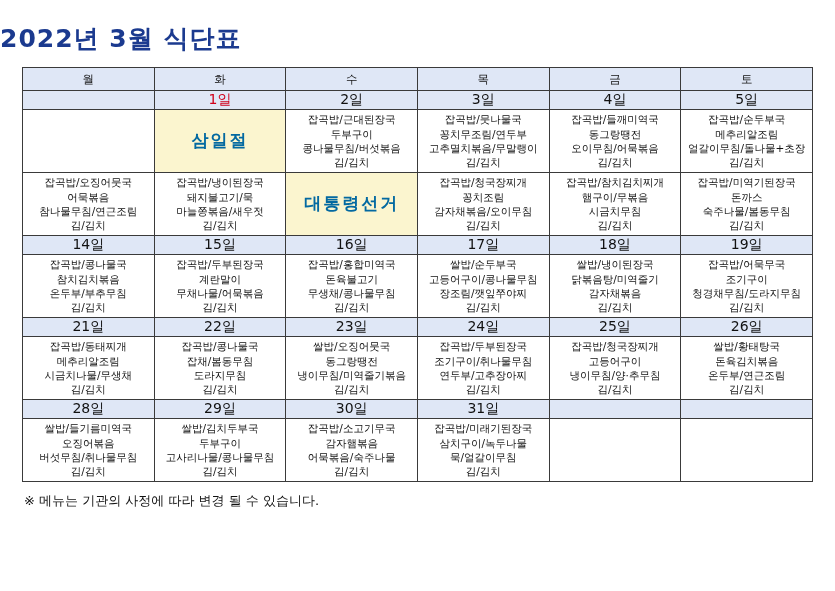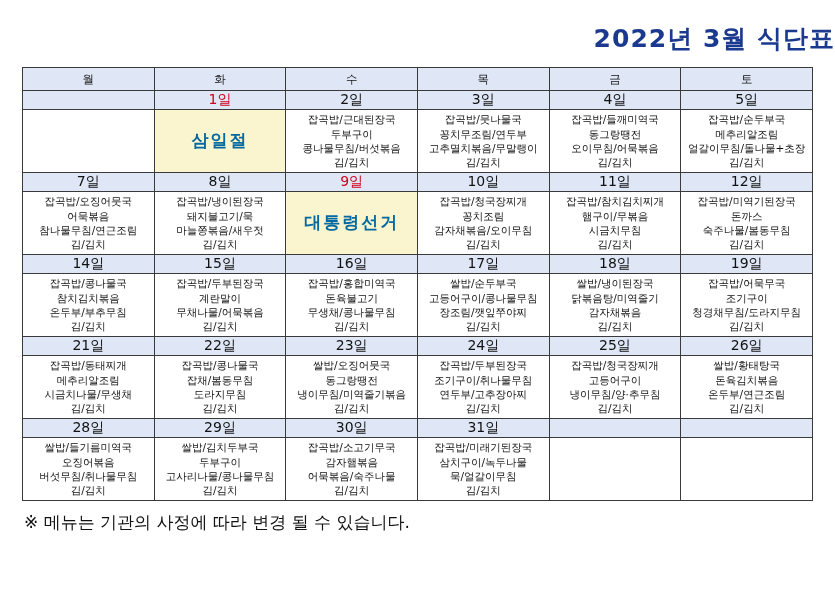--- a/index.html
+++ b/index.html
@@ -15,21 +15,21 @@
     overflow: hidden;
   }
   .page {
     position: relative;
     width: 835px;
     height: 591px;
     box-sizing: border-box;
     padding: 0;
   }
   .title {
-    text-align: right;
+    text-align: left;
     font-size: 25px;
     font-weight: bold;
     color: #1b3a8f;
     letter-spacing: 1px;
     margin: 22px 0 12px 0;
     font-family: "DejaVu Sans", sans-serif;
   }
   .table-wrap {
     margin: 0 22px;
   }
@@ -80,21 +80,21 @@
     font-weight: bold;
     color: #0369a1;
     letter-spacing: 2px;
   }
   .meal-line {
     display: block;
     white-space: nowrap;
   }
   .footnote {
     margin: 10px 0 0 24px;
-    font-size: 17px;
+    font-size: 13px;
     color: #111;
   }
 </style>
 </head>
 <body>
 
 <div class="page">
 
   <div class="title">2022년 3월 식단표</div>
 
@@ -141,28 +141,20 @@
               <span class="meal-line">김/김치</span>
             </td>
             <td class="meal">
               <span class="meal-line">잡곡밥/순두부국</span>
               <span class="meal-line">메추리알조림</span>
               <span class="meal-line">얼갈이무침/돌나물+초장</span>
               <span class="meal-line">김/김치</span>
             </td>
           </tr>
           <tr>
-            <td class="daynum">7일</td>
-            <td class="daynum">8일</td>
-            <td class="daynum holiday">9일</td>
-            <td class="daynum">10일</td>
-            <td class="daynum">11일</td>
-            <td class="daynum">12일</td>
-          </tr>
-          <tr>
             <td class="meal">
               <span class="meal-line">잡곡밥/오징어뭇국</span>
               <span class="meal-line">어묵볶음</span>
               <span class="meal-line">참나물무침/연근조림</span>
               <span class="meal-line">김/김치</span>
             </td>
             <td class="meal">
               <span class="meal-line">잡곡밥/냉이된장국</span>
               <span class="meal-line">돼지불고기/묵</span>
               <span class="meal-line">마늘쫑볶음/새우젓</span>

